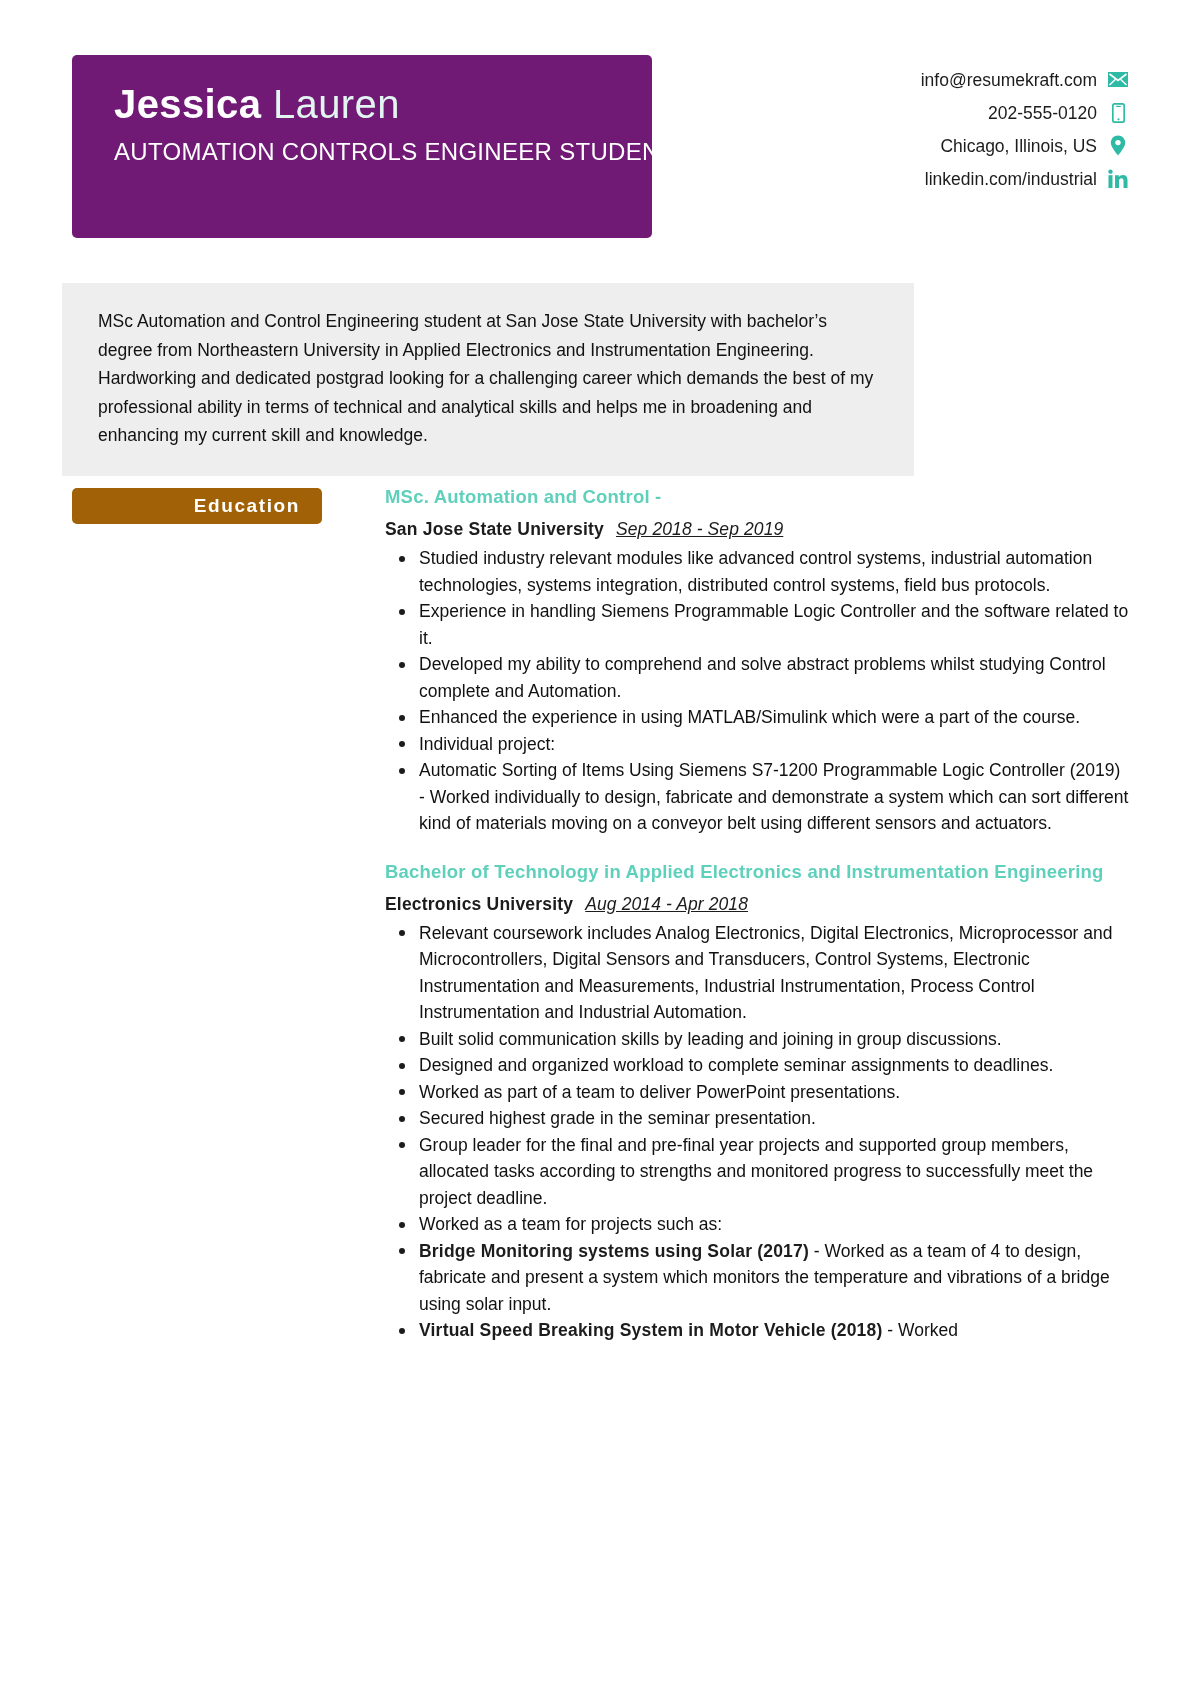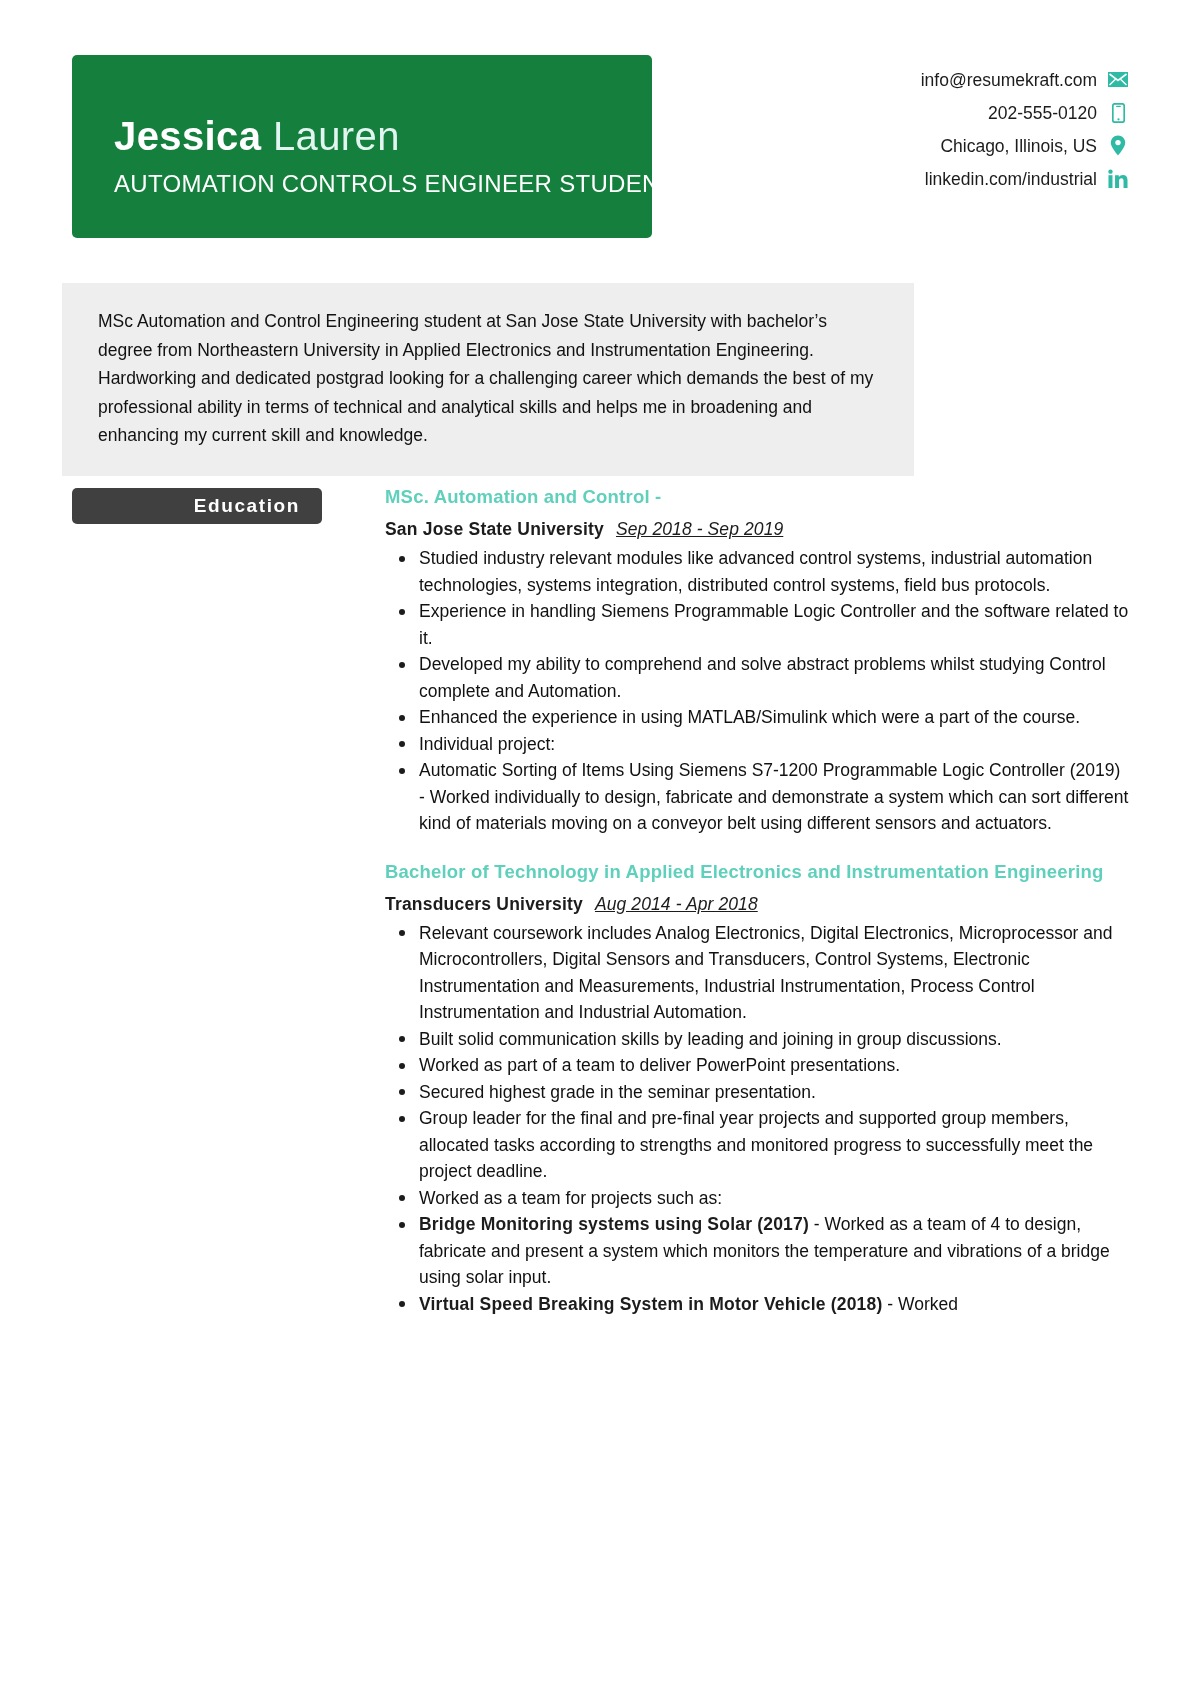--- a/index.html
+++ b/index.html
@@ -28,23 +28,23 @@
     right: 72px;
     height: 185px;
   }
 
   .name-block {
     position: absolute;
     left: 0;
     top: 0;
     width: 580px;
     height: 183px;
-    background: #15803d;
+    background: #701a75;
     border-radius: 5px;
-    padding: 56px 0 0 42px;
+    padding: 24px 0 0 42px;
   }
 
   .name-line {
     font-size: 40px;
     line-height: 50px;
     letter-spacing: 0.4px;
     white-space: nowrap;
   }
   .name-first {
     color: #ffffff;
@@ -123,21 +123,21 @@
     width: 1060px;
   }
 
   .section-label-wrap {
     position: absolute;
     left: 0;
     top: 4px;
     width: 250px;
   }
   .section-label {
-    background: #404040;
+    background: #a16207;
     border-radius: 5px;
     height: 36px;
     line-height: 36px;
     text-align: right;
     padding-right: 22px;
     color: #ffffff;
     font-size: 19px;
     font-weight: bold;
     letter-spacing: 1.6px;
   }
@@ -292,25 +292,26 @@
           <li>Developed my ability to comprehend and solve abstract problems whilst studying Control complete and Automation.</li>
           <li>Enhanced the experience in using MATLAB/Simulink which were a part of the course.</li>
           <li>Individual project:</li>
           <li>Automatic Sorting of Items Using Siemens S7-1200 Programmable Logic Controller (2019) - Worked individually to design, fabricate and demonstrate a system which can sort different kind of materials moving on a conveyor belt using different sensors and actuators.</li>
         </ul>
       </div>
 
       <div class="edu-entry">
         <div class="degree">Bachelor of Technology in Applied Electronics and Instrumentation Engineering</div>
         <div class="school-line">
-          <span class="school">Transducers University</span><span class="dates">Aug 2014 - Apr 2018</span>
+          <span class="school">Electronics University</span><span class="dates">Aug 2014 - Apr 2018</span>
         </div>
         <ul class="bullets">
           <li>Relevant coursework includes Analog Electronics, Digital Electronics, Microprocessor and Microcontrollers, Digital Sensors and Transducers, Control Systems, Electronic Instrumentation and Measurements, Industrial Instrumentation, Process Control Instrumentation and Industrial Automation.</li>
           <li>Built solid communication skills by leading and joining in group discussions.</li>
+          <li>Designed and organized workload to complete seminar assignments to deadlines.</li>
           <li>Worked as part of a team to deliver PowerPoint presentations.</li>
           <li>Secured highest grade in the seminar presentation.</li>
           <li>Group leader for the final and pre-final year projects and supported group members, allocated tasks according to strengths and monitored progress to successfully meet the project deadline.</li>
           <li>Worked as a team for projects such as:</li>
           <li>
             <b>Bridge Monitoring systems using Solar (2017)</b><span> - Worked as a team of 4 to design, fabricate and present a system which monitors the temperature and vibrations of a bridge using solar input.</span>
           </li>
           <li>
             <b>Virtual Speed Breaking System in Motor Vehicle (2018)</b><span> - Worked</span>
           </li>

